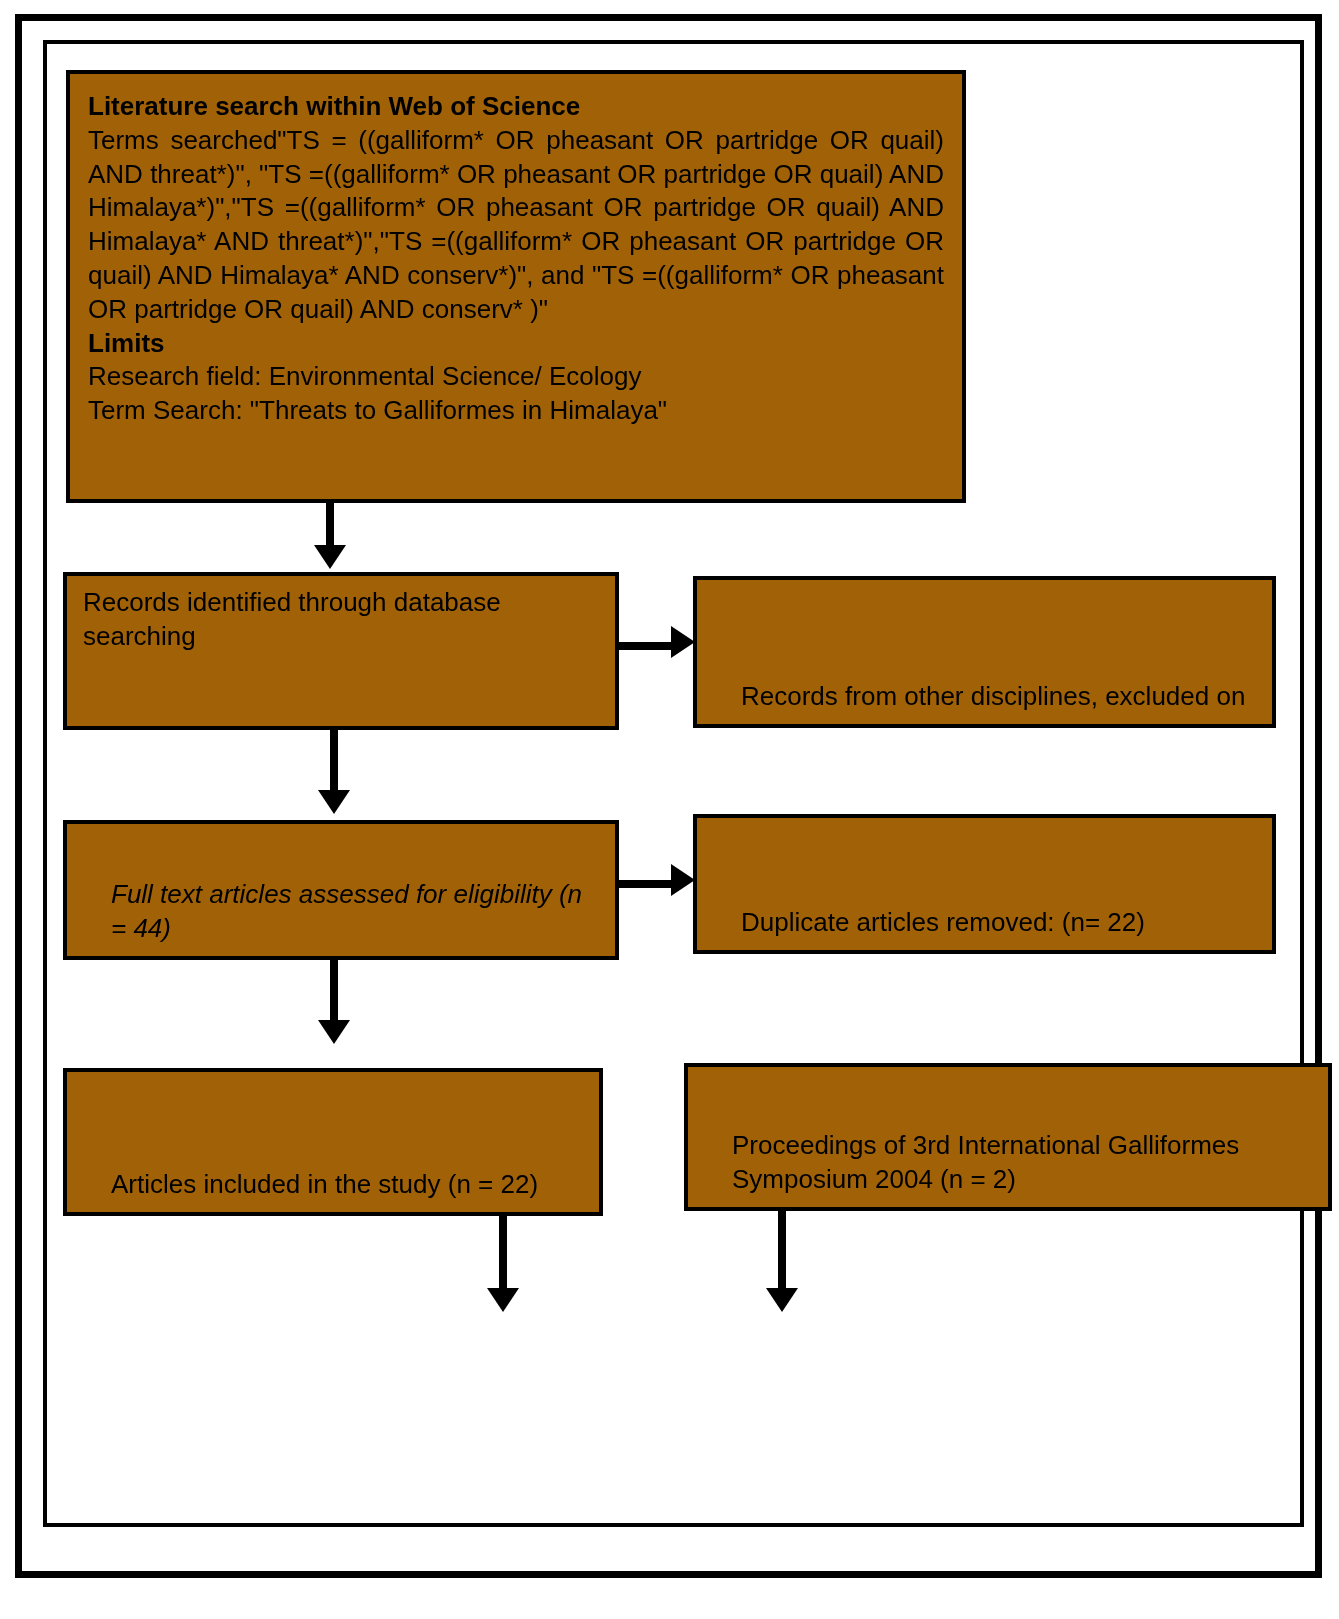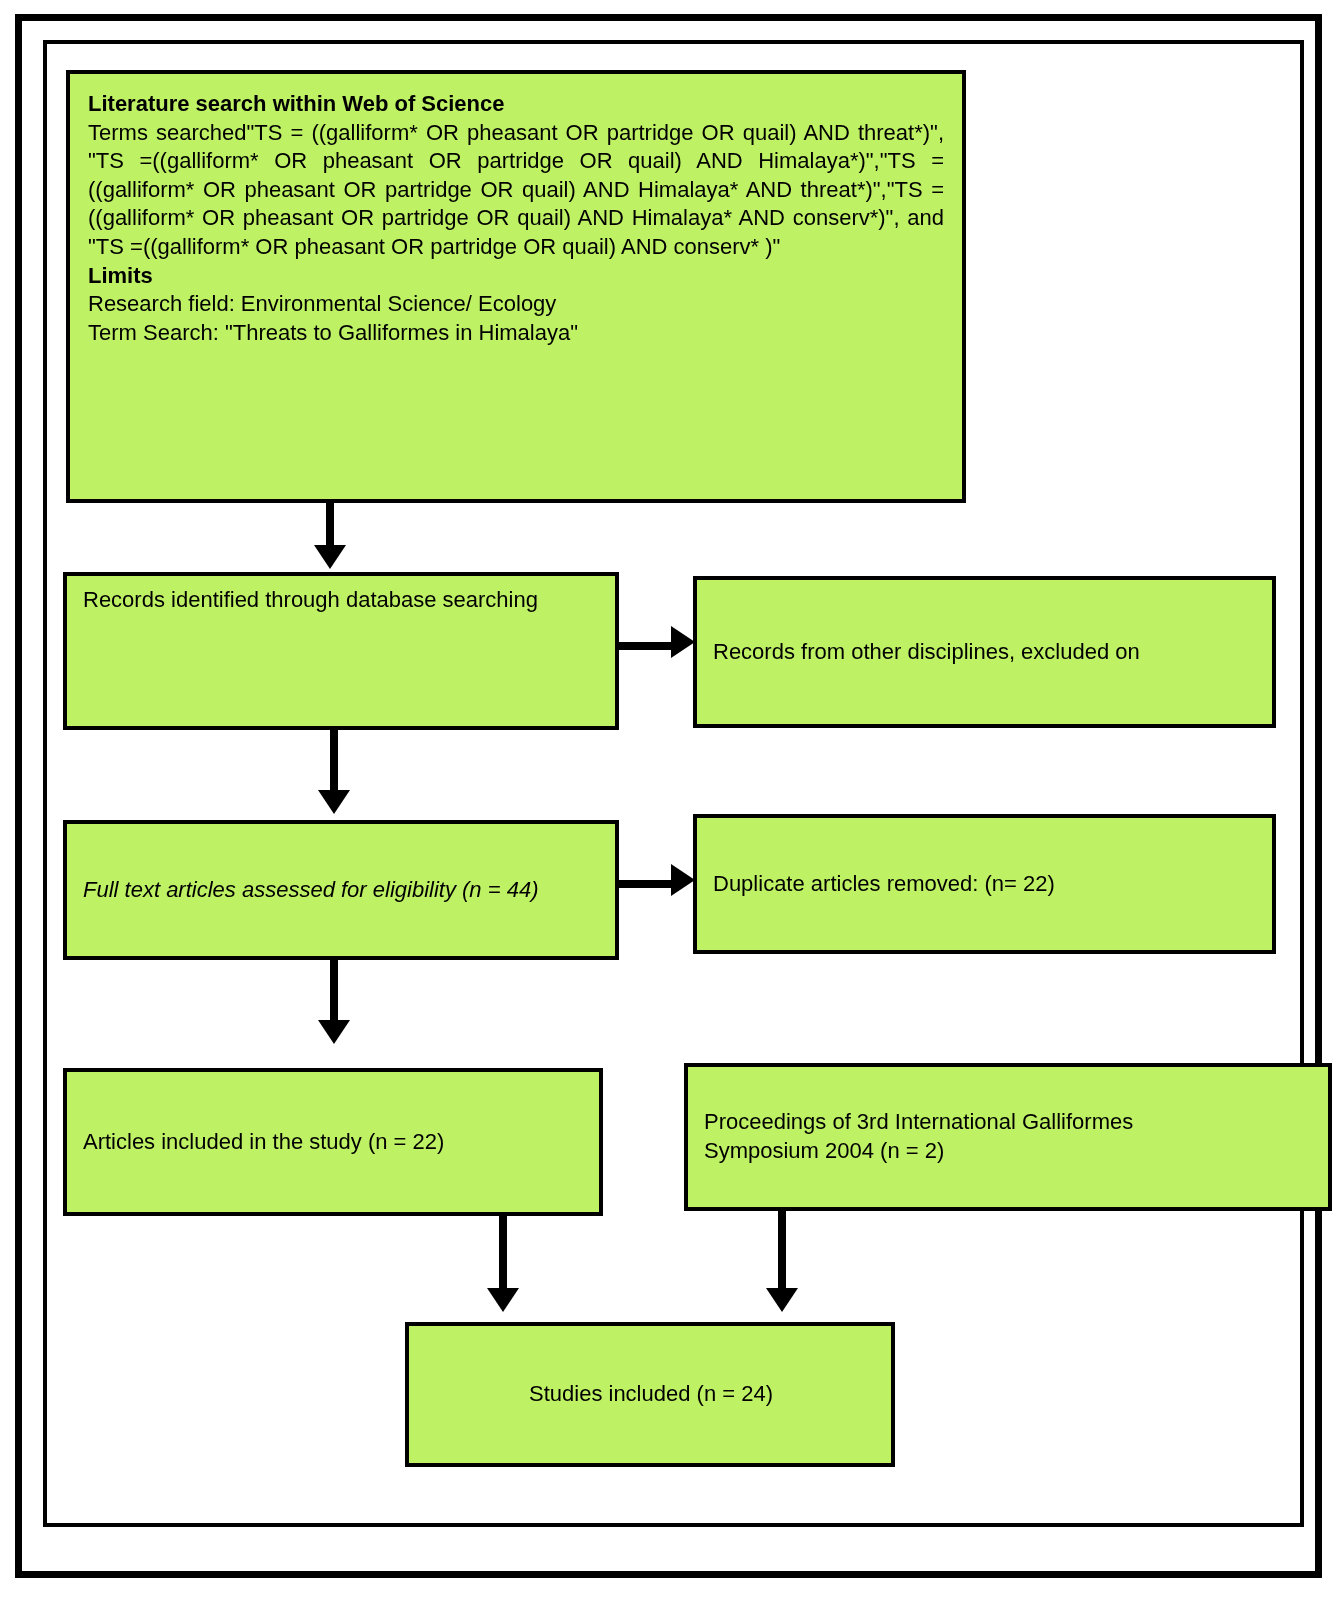--- a/index.html
+++ b/index.html
@@ -37,32 +37,33 @@
     height: 1487px;
     border: 4px solid #000000;
     box-sizing: border-box;
     background: #ffffff;
   }
   
   .node {
     position: absolute;
     box-sizing: border-box;
     border: 4px solid #000000;
-    background: #bef264;
-    font-size: 22px;
+    background: #a16207;
+    font-size: 26px;
     line-height: 1.30;
     color: #000000;
     overflow: hidden;
   }
   .node .pad {
     padding: 10px 14px 10px 16px;
   }
   .node.center-mid {
     display: flex;
-    align-items: center;
+    align-items: flex-end;
+    padding-left: 28px;
   }
   .node.center-mid .pad {
     width: 100%;
   }
 
   
   #node-search {
     left: 66px;
     top: 70px;
     width: 900px;
@@ -210,19 +211,14 @@
       <span class="bd-left">Proceedings of 3rd International  Galliformes</span>
       <span class="bd-left">Symposium 2004 (n = 2)</span>
     </div>
   </div>
 
   <div class="vline" id="c6-v"></div>
   <div class="arrow-down" id="c6-a"></div>
   <div class="vline" id="c7-v"></div>
   <div class="arrow-down" id="c7-a"></div>
 
-  <div class="node center-mid" id="node-studies">
-    <div class="pad" style="text-align:center;">
-      <span class="bd-left" style="text-align:center;">Studies included (n = 24)</span>
-    </div>
-  </div>
 
 </div>
 
 </body></html>

